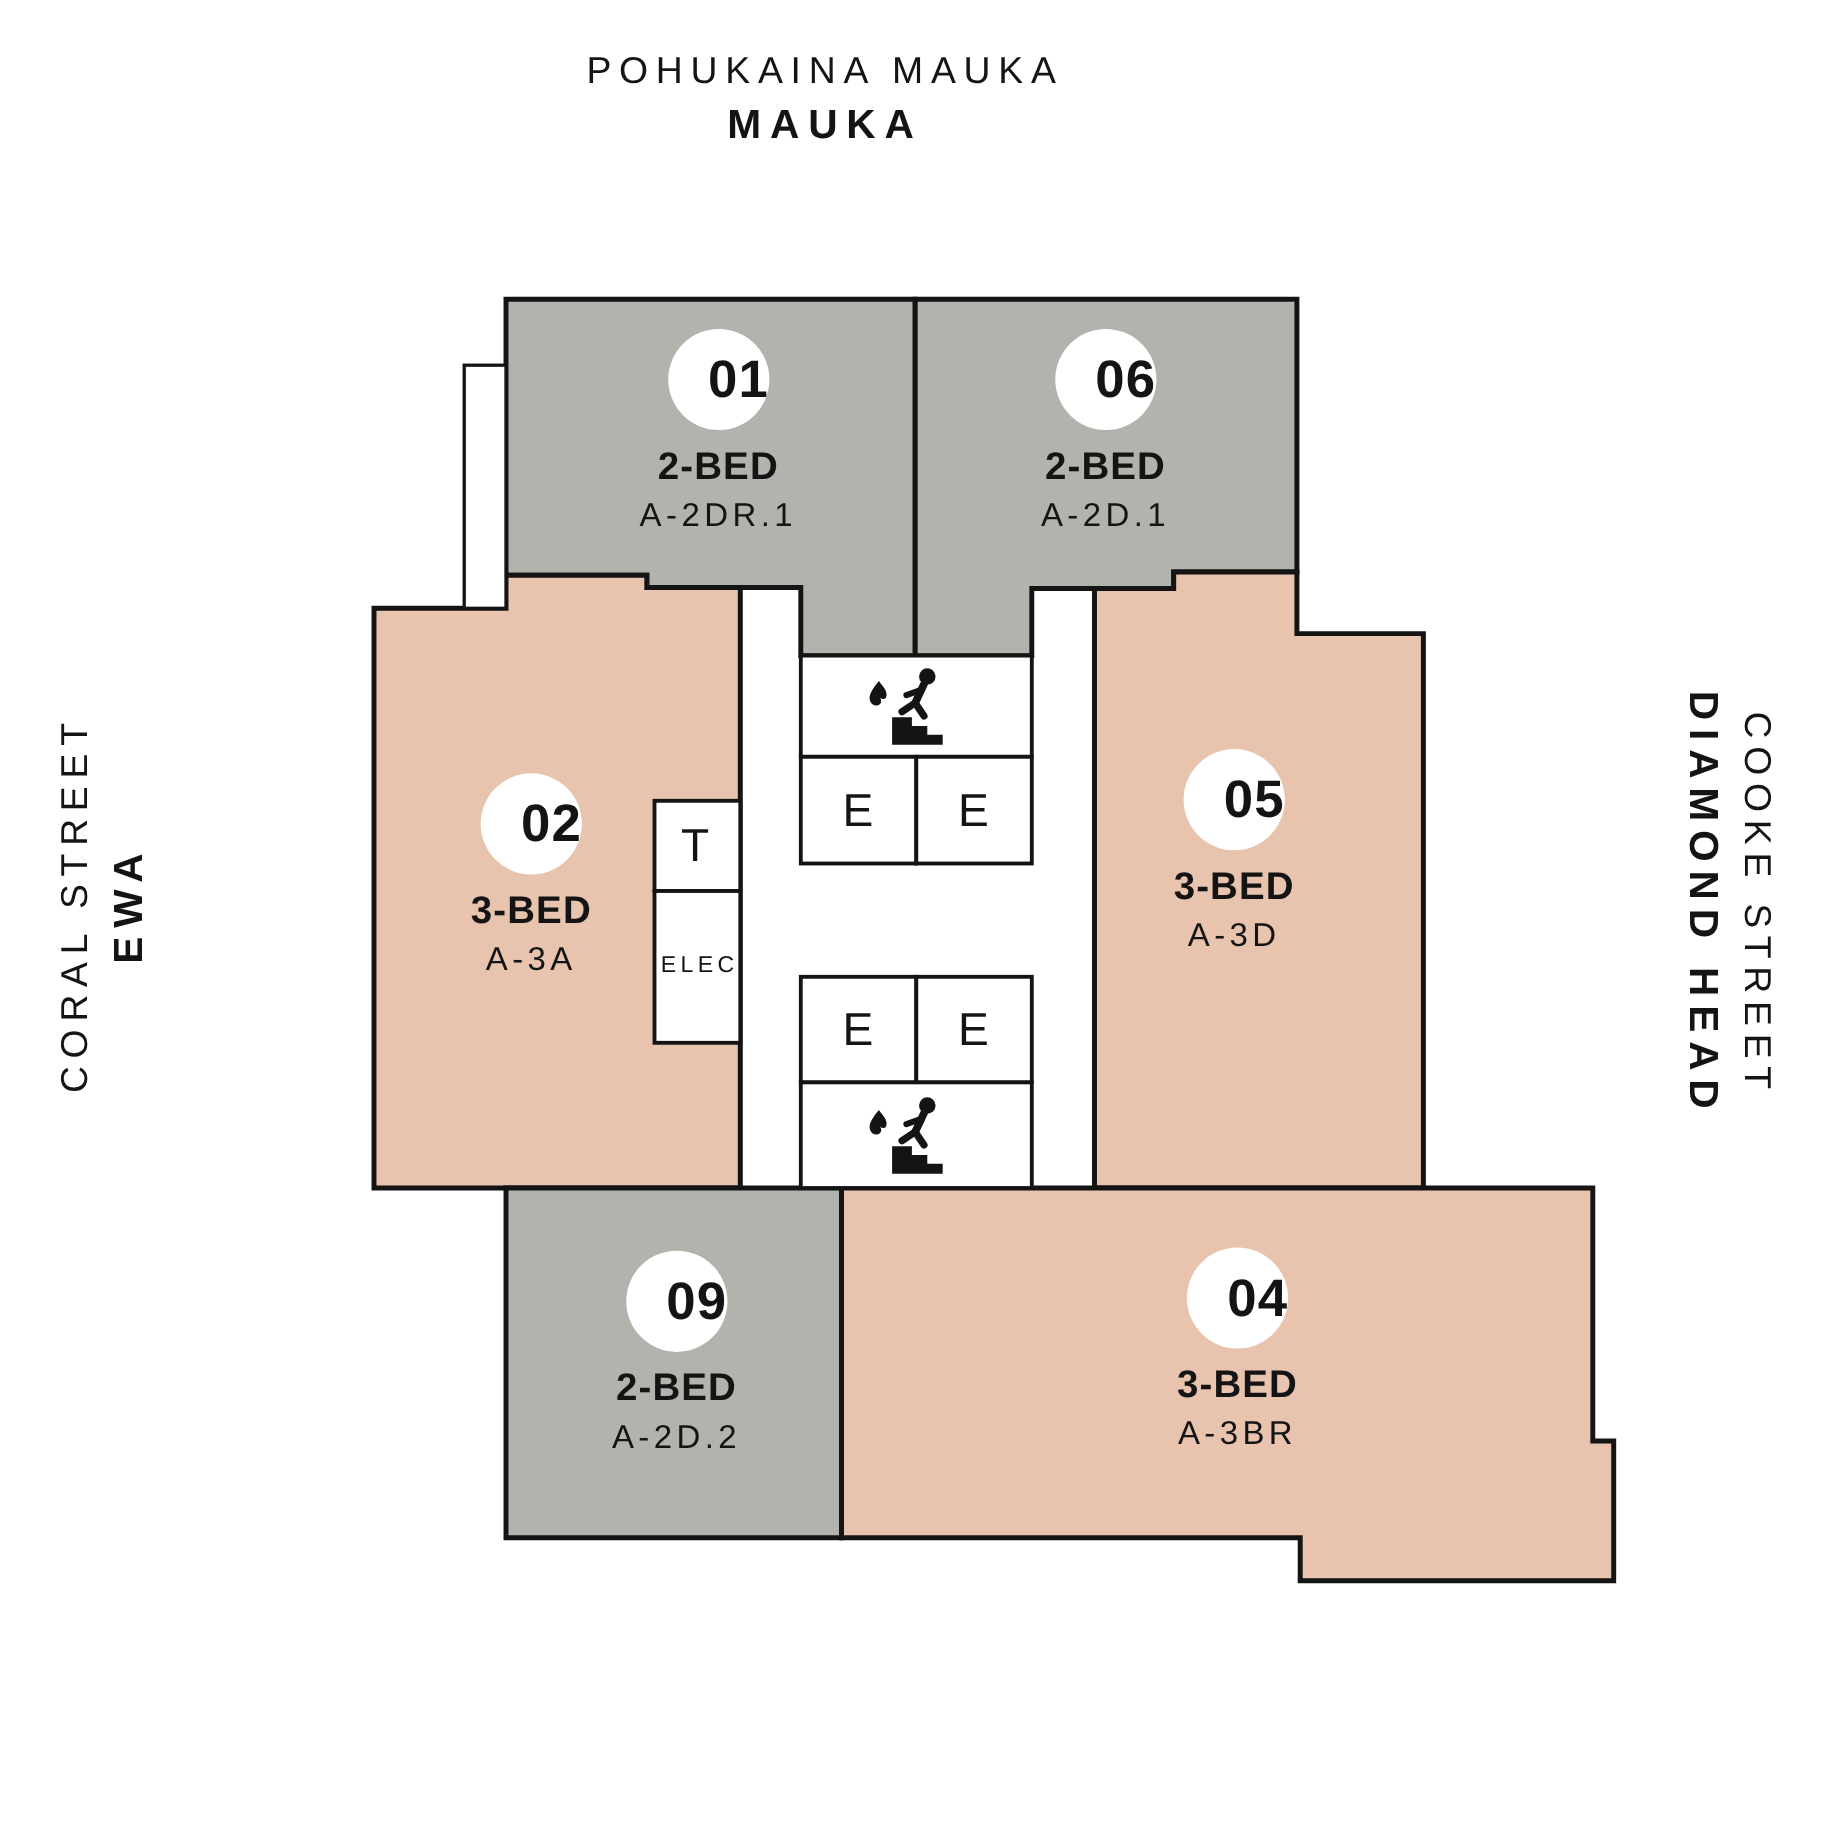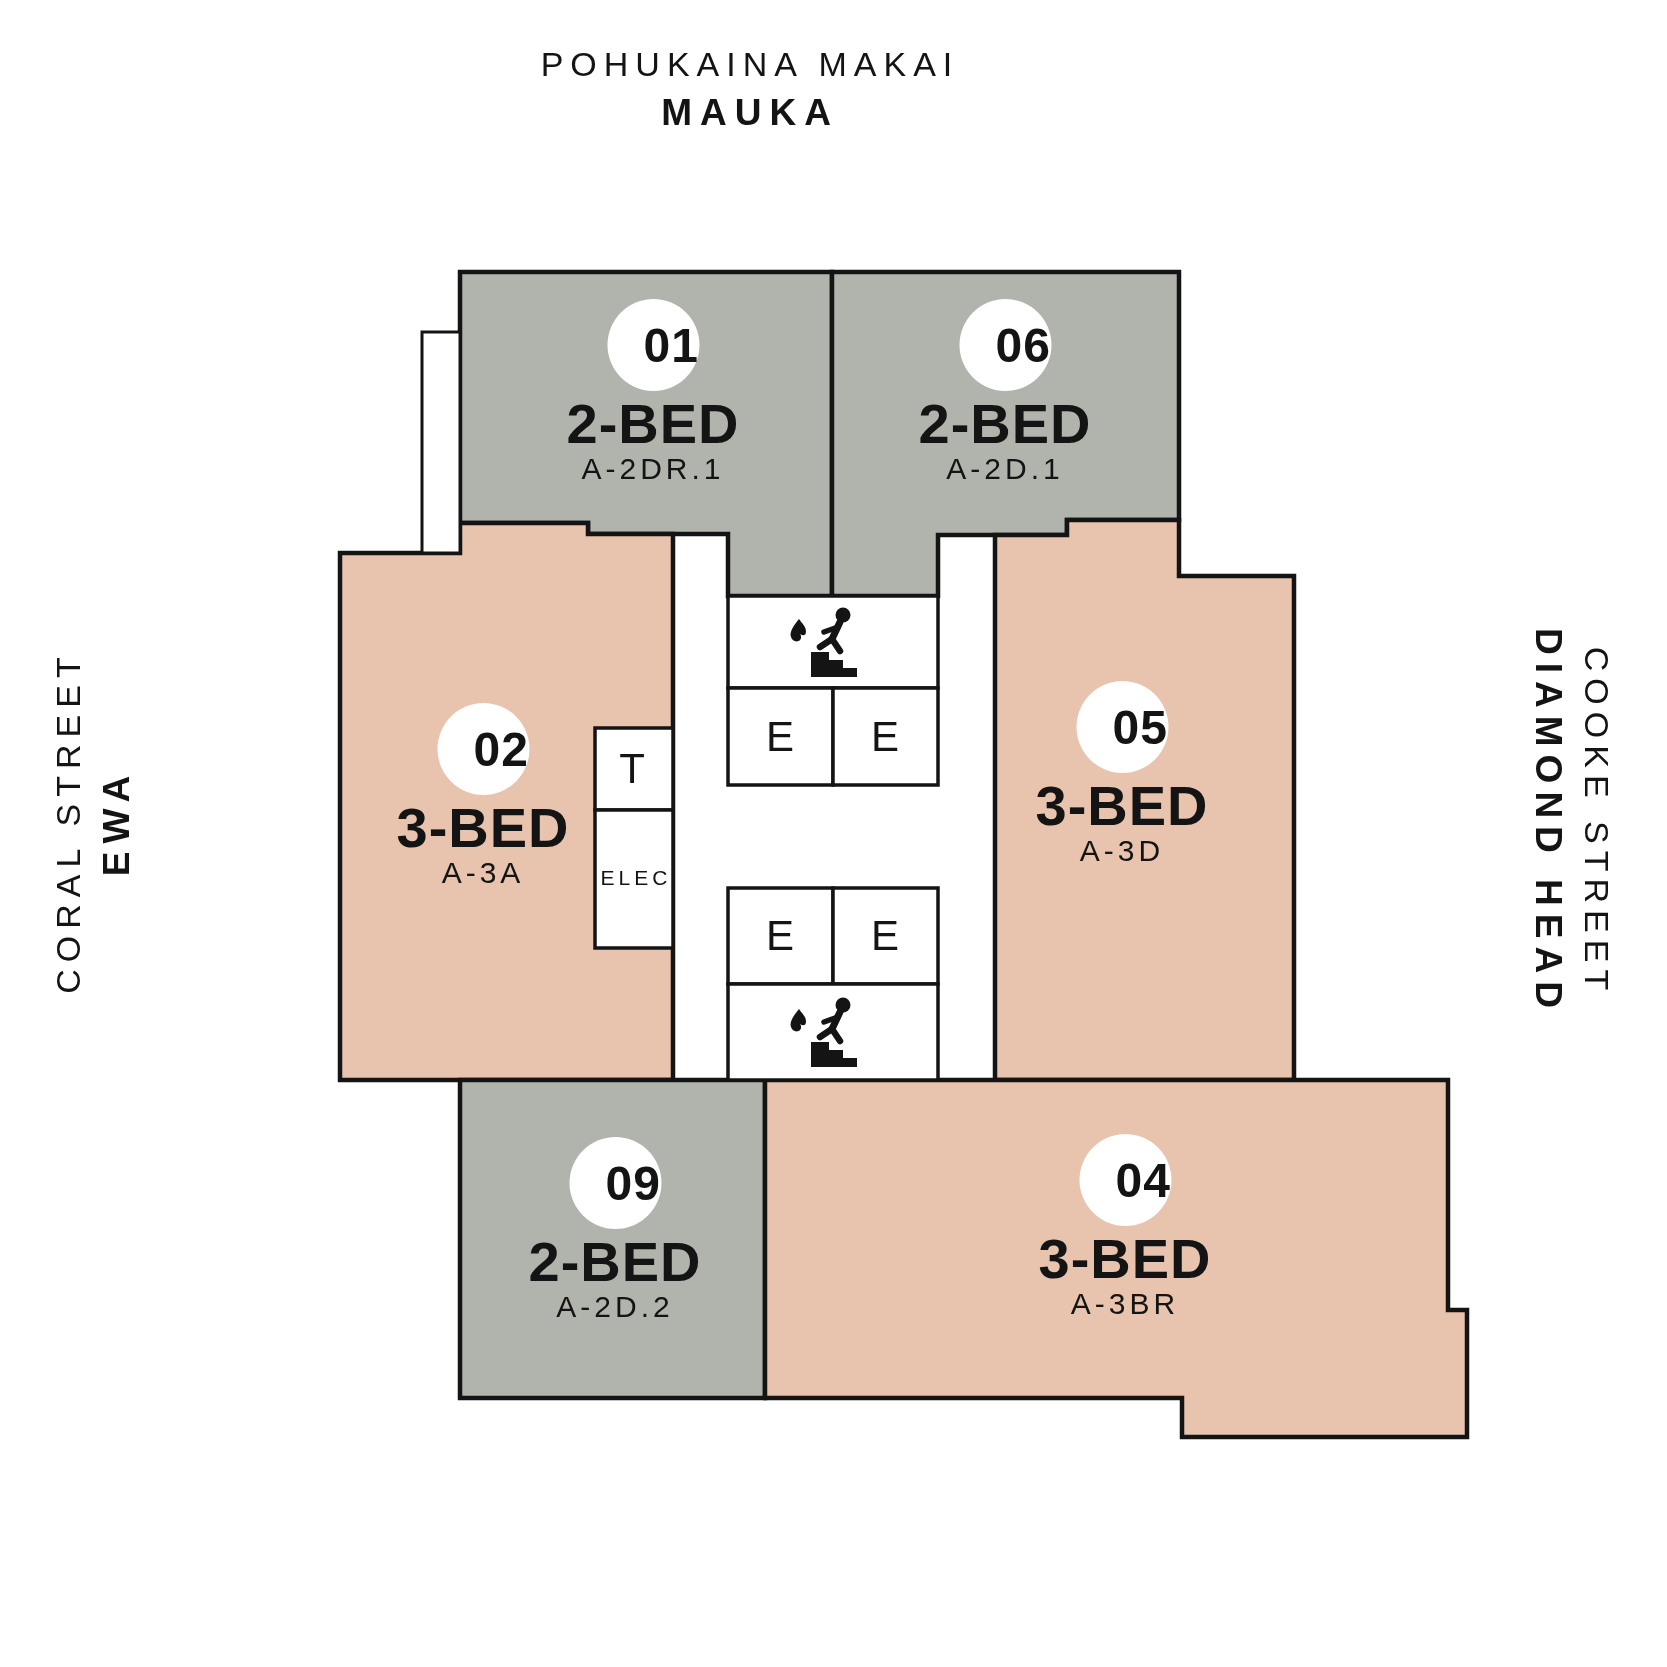--- a/index.html
+++ b/index.html
@@ -28,35 +28,35 @@
   .street.vert,.street.vert-r{top:822px;}
   .street .name,.street .dir{display:block;}
 
   
   .unit-label{position:absolute;transform:translateX(-50%);text-align:center;}
   .badge{
     width:92px;height:92px;border-radius:50%;background:var(--badge);
     display:flex;align-items:center;justify-content:flex-end;margin:0 auto;
     font-size:48px;font-weight:bold;letter-spacing:1px;
   }
-  .bed{font-size:56px;font-weight:bold;letter-spacing:1px;margin-top:11px;line-height:44px;}
+  .bed{font-size:35px;font-weight:bold;letter-spacing:1px;margin-top:11px;line-height:44px;}
   .code{font-size:30px;font-weight:400;letter-spacing:4px;margin-top:5px;line-height:36px;}
 
   .cell-label{position:absolute;transform:translate(-50%,-50%);font-weight:400;}
   .e{font-size:42px;}
   .t{font-size:42px;}
   .elec{font-size:21px;letter-spacing:4px;}
 </style>
 </head>
 <body>
 
 <div class="stage">
 
   <div class="street" style="left:750px;top:40px;">
-    <span class="name">POHUKAINA MAKAI</span>
+    <span class="name">POHUKAINA MAUKA</span>
     <span class="dir">MAUKA</span>
   </div>
   <div class="street vert" style="left:93px;">
     <span class="name">CORAL STREET</span>
     <span class="dir">EWA</span>
   </div>
   <div class="street vert-r" style="left:1572px;">
     <span class="name">COOKE STREET</span>
     <span class="dir">DIAMOND HEAD</span>
   </div>

